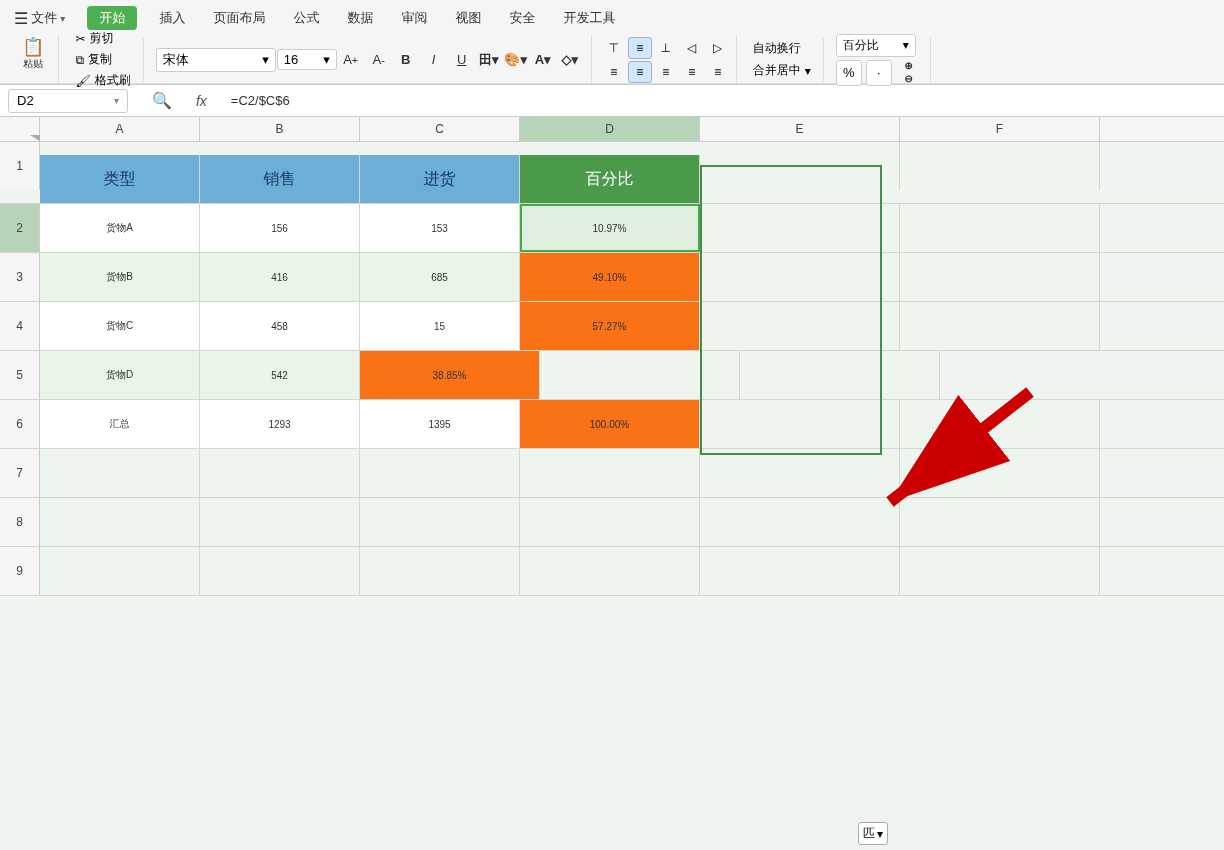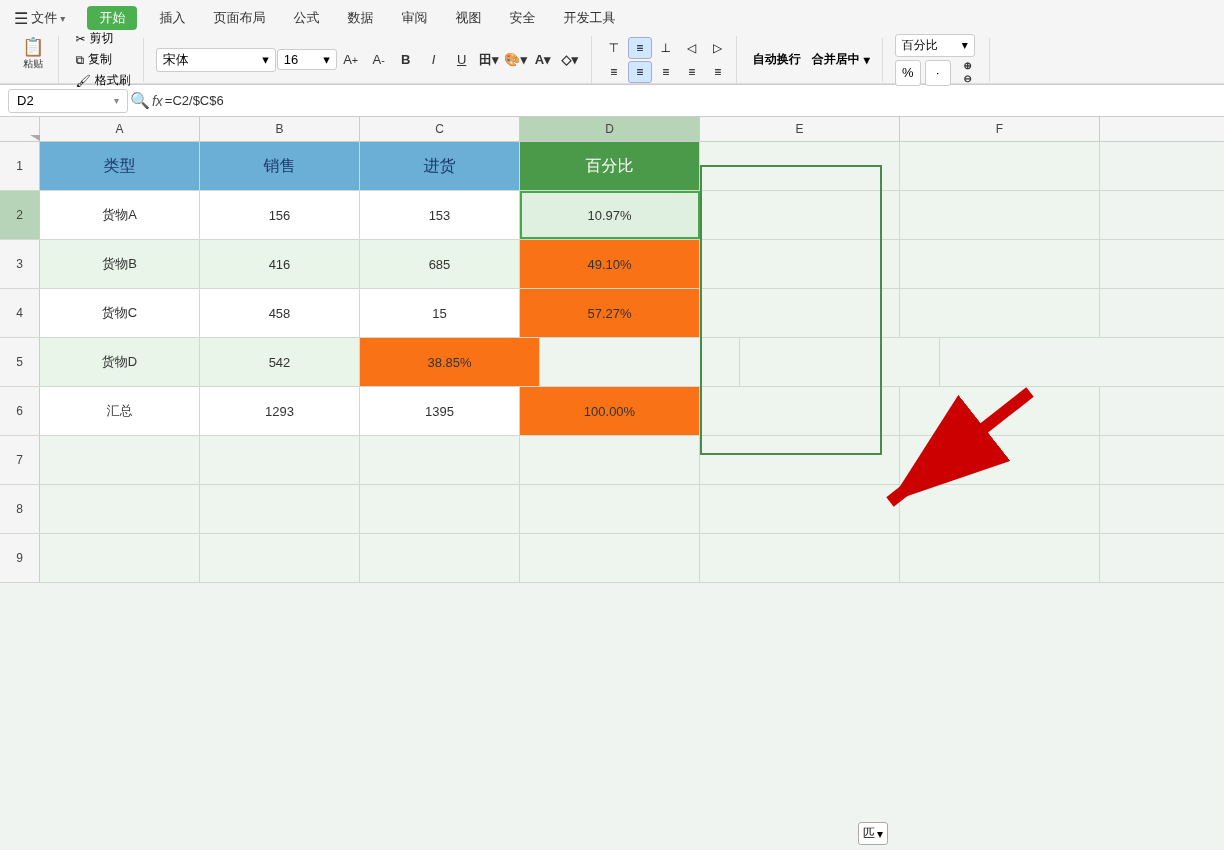--- a/index.html
+++ b/index.html
@@ -166,21 +166,21 @@
       font-size: 12px;
     }
     .align-btn.active { background: #d0e8ff; border-color: #aac; }
 
     
     .formula-bar {
       display: flex;
       align-items: center;
       height: 32px;
       padding: 0 8px;
-      gap: 2px;
+      gap: 24px;
       background: white;
       border-bottom: 1px solid #ccc;
     }
 
     .cell-ref-box {
       width: 120px;
       height: 24px;
       border: 1px solid #ccc;
       border-radius: 3px;
       display: flex;
@@ -267,31 +267,32 @@
     .row-header.selected {
       background: #b8d4b8;
     }
 
     .grid-cell {
       height: 48px;
       display: flex;
       align-items: center;
       justify-content: center;
       border-right: 1px solid #d0d8d0;
-      font-size: 13px;
+      font-size: 10px;
       color: #333;
       padding: 0 8px;
     }
 
     
     .grid-cell.header-cell {
       background: #6baed6;
       color: #1a3a6a;
       font-weight: normal;
       font-size: 16px;
+      margin-top: 13px;
     }
 
     
     .grid-cell.data-even {
       background: #ffffff;
     }
 
     .grid-cell.data-odd {
       background: #e8f5e8;
     }
@@ -527,21 +528,21 @@
       </div>
       <div class="align-row">
         <div class="align-btn">≡</div>
         <div class="align-btn active">≡</div>
         <div class="align-btn">≡</div>
         <div class="align-btn">≡</div>
         <div class="align-btn">≡</div>
       </div>
     </div>
 
-    <div style="display:flex; flex-direction:row; gap:3px; padding:0 8px; border-right:1px solid #ddd; height:44px; justify-content:center;font-weight:bold;">
+    <div style="display:flex; flex-direction:column; gap:3px; padding:0 8px; border-right:1px solid #ddd; height:44px; justify-content:center;">
       <div class="small-btn">
         <span>自动换行</span>
       </div>
       <div class="small-btn">
         <span>合并居中</span>
         <span>▾</span>
       </div>
     </div>
 
     <div class="number-format-group">

